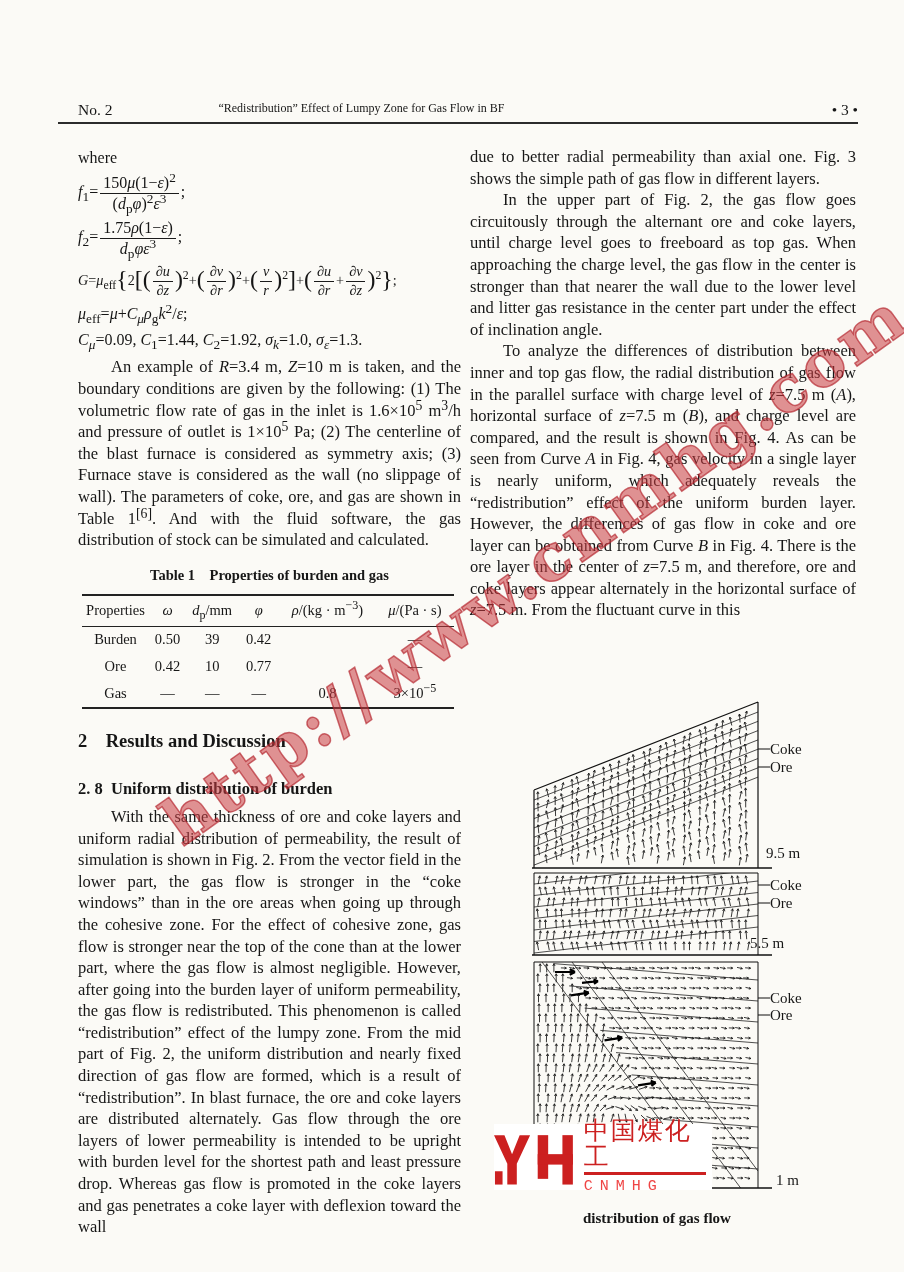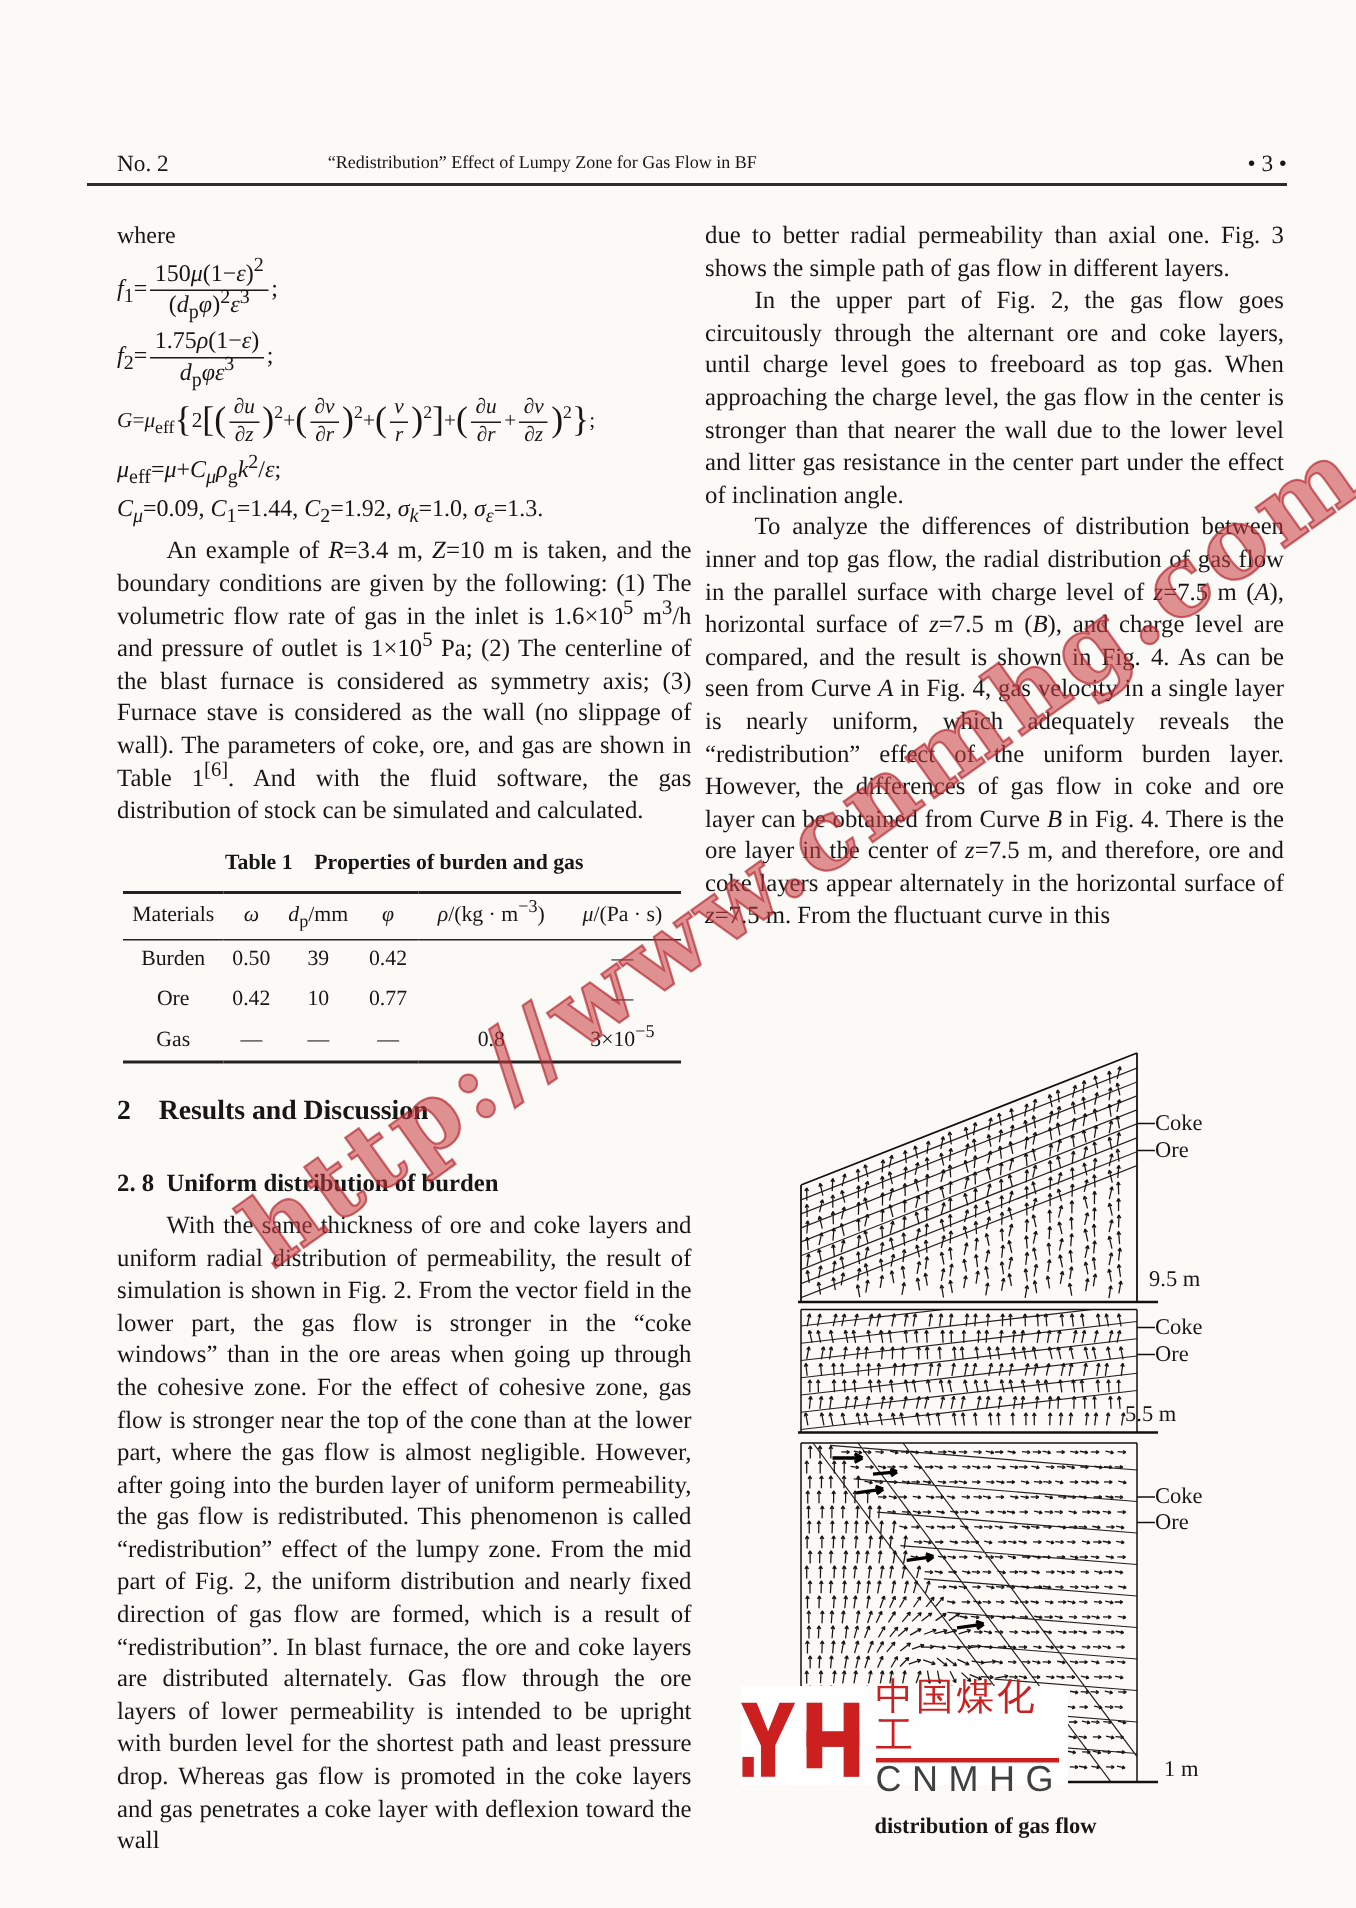--- a/index.html
+++ b/index.html
@@ -55,21 +55,21 @@
     color:rgba(201,58,64,0.55);
     -webkit-text-stroke:1.5px rgba(178,32,42,0.65);
     transform:rotate(-35.5deg);transform-origin:0 50%;
     pointer-events:none;z-index:30;white-space:nowrap;
   }
   
   #logo{left:494px;top:1124px;width:218px;height:66px;background:#fff;z-index:20;display:flex;align-items:center;}
   #logo-text{margin-left:8px;}
   #logo-cn{font-size:25px;line-height:26px;color:#cc2020;letter-spacing:2px;font-family:"DejaVu Sans",sans-serif;}
   #logo-bar{width:122px;height:3px;background:#cc2020;margin:2px 0 2px;}
-  #logo-en{font-size:24px;line-height:20px;color:#404040;letter-spacing:7px;font-family:Liberation Sans, sans-serif;}
+  #logo-en{font-size:15px;line-height:20px;color:#ef4444;letter-spacing:7px;font-family:Liberation Mono, monospace;}
 </style>
 </head>
 <body>
 
 <div class="abs" id="hdr-issue">No. 2</div>
 <div class="abs" id="hdr-title">“Redistribution” Effect of Lumpy Zone for Gas Flow in BF</div>
 <div class="abs" id="hdr-page">• 3 •</div>
 <div class="abs" id="hdr-rule"></div>
 
 <div class="abs" id="col-left">
@@ -90,21 +90,21 @@
       <colgroup>
           <col style="width:18%">
           <col style="width:10%">
           <col style="width:14%">
           <col style="width:11%">
           <col style="width:26%">
           <col style="width:21%">
         </colgroup>
       <thead>
         <tr>
-          <th>Materials</th>
+          <th>Properties</th>
           <th><i>ω</i></th>
           <th><i>d</i><sub>p</sub>/mm</th>
           <th><i>φ</i></th>
           <th><i>ρ</i>/(kg · m<sup>−3</sup>)</th>
           <th><i>μ</i>/(Pa · s)</th>
         </tr>
       </thead>
       <tbody>
         <tr>
           <td>Burden</td>

